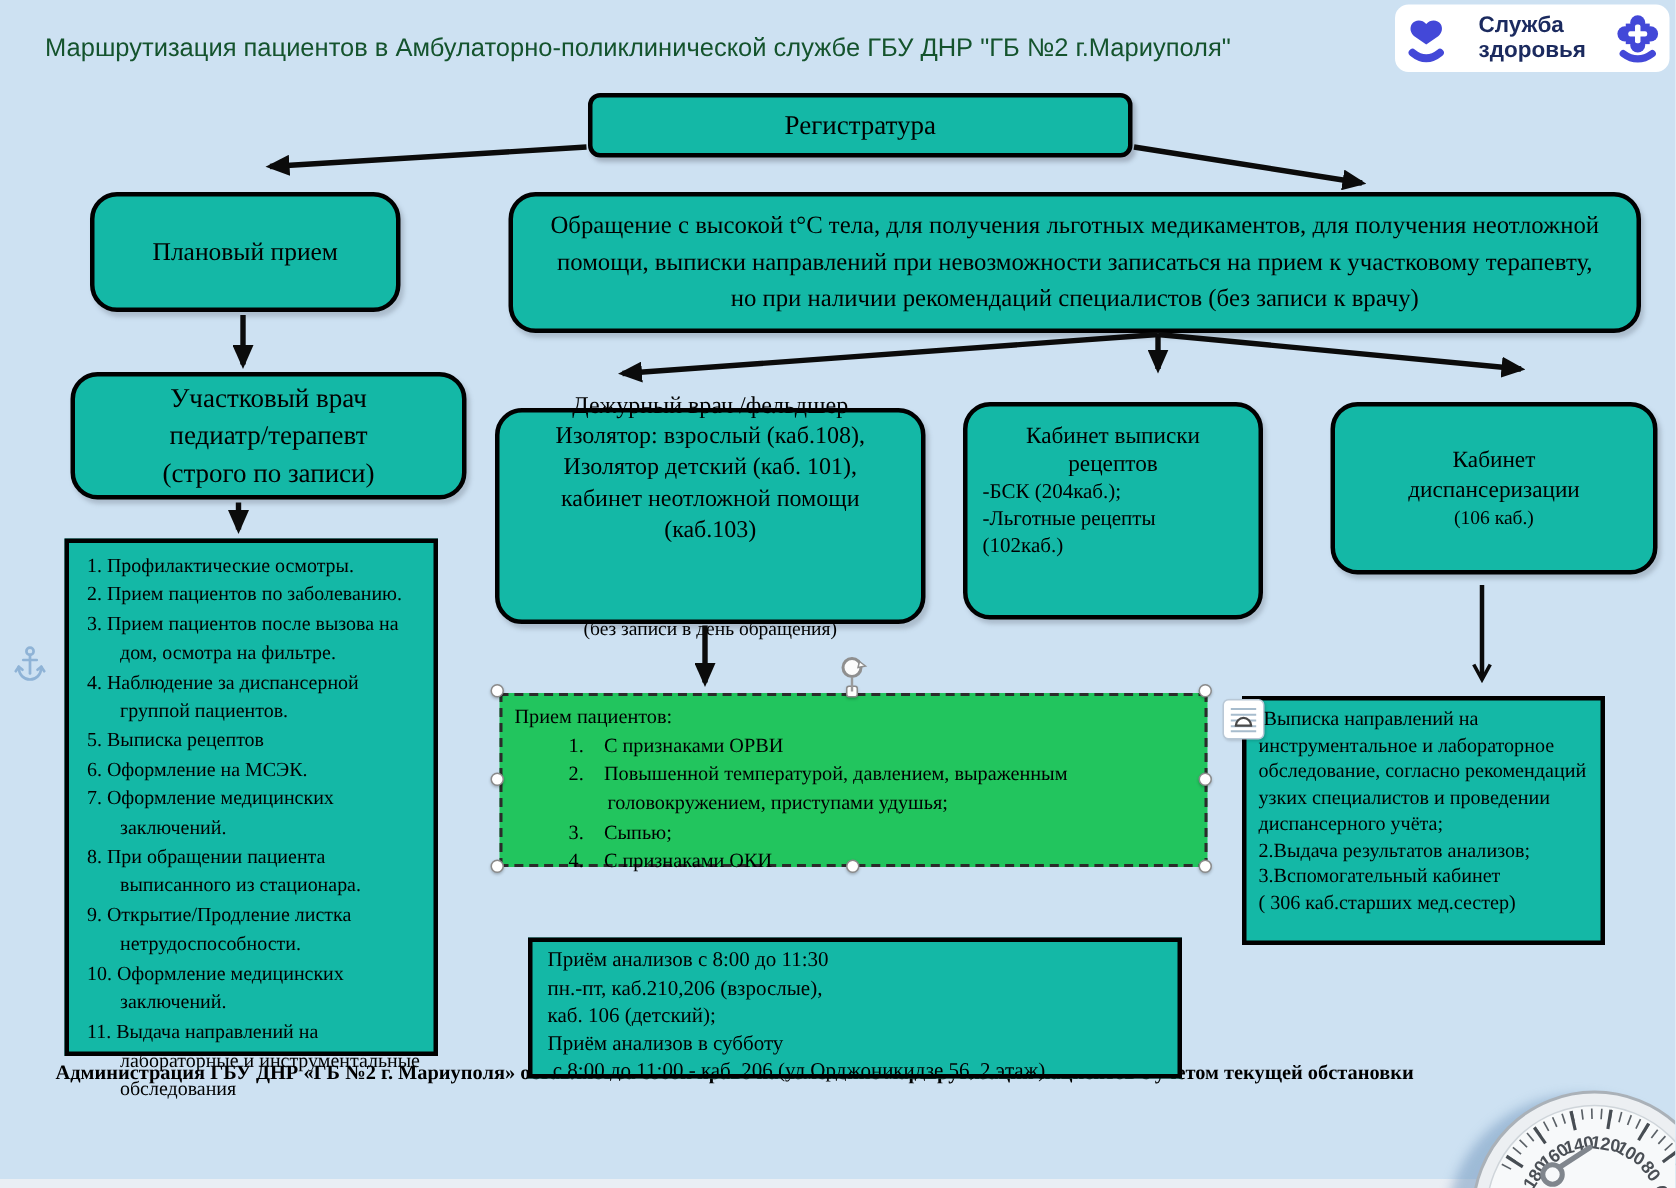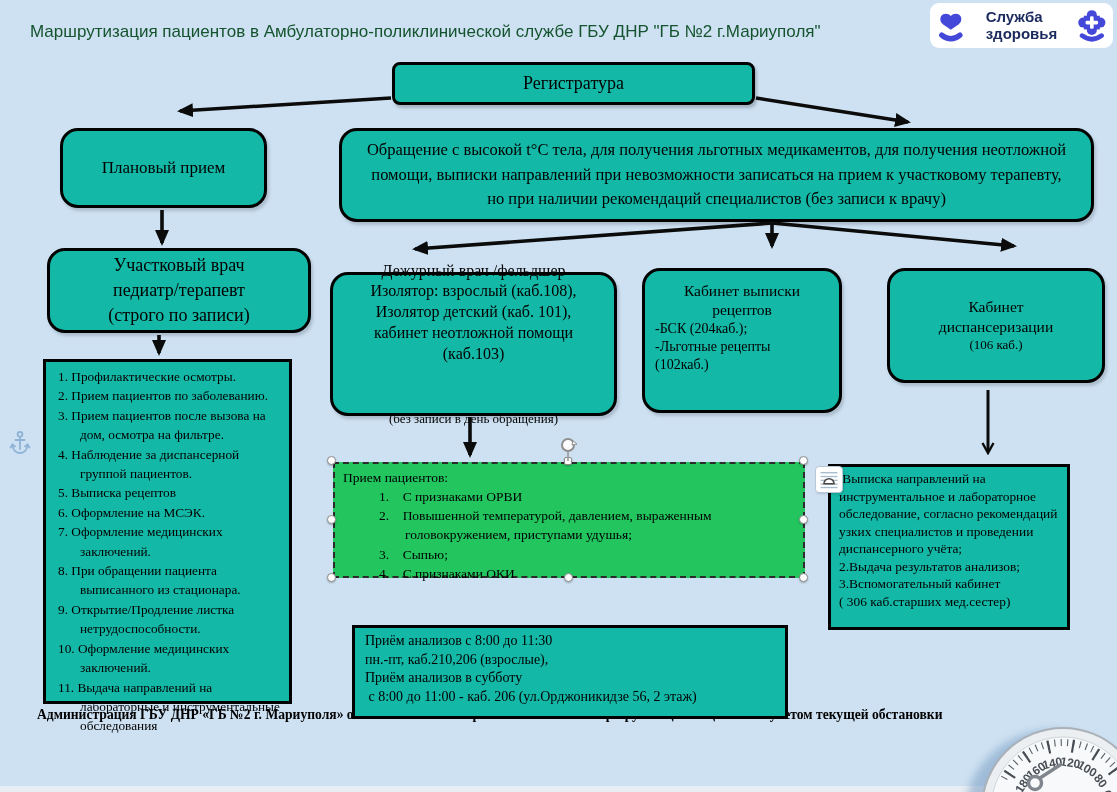--- a/index.html
+++ b/index.html
@@ -187,20 +187,21 @@
   <svg class="abs rot-handle" width="24" height="28" viewBox="0 0 24 28">
     <line x1="12" y1="16" x2="12" y2="25" stroke="#9a9a9a" stroke-width="1.6"></line>
     <circle cx="12" cy="9" r="6" fill="#fcfcfc" stroke="#8f8f8f" stroke-width="2"></circle>
     <path d="M17 5 L21 8 L16 9 Z" fill="#fcfcfc" stroke="#8f8f8f" stroke-width="1"></path>
   </svg>
 
   <div class="abs fbox analizy">
 
   <div class="line">Приём анализов с 8:00 до 11:30</div>
       <div class="line">пн.-пт, каб.210,206 (взрослые),</div>
+      <div class="line">каб. 106 (детский);</div>
       <div class="line">Приём анализов в субботу</div>
       <div class="line"> с 8:00 до 11:00 - каб. 206 (ул.Орджоникидзе 56, 2 этаж)</div>
     </div>
 
   <div class="abs fbox rightbox">
 
   <div class="line">.Выписка направлений на инструментальное и лабораторное обследование, согласно рекомендаций узких специалистов и проведении диспансерного учёта;</div>
       <div class="line">2.Выдача результатов анализов;</div>
       <div class="line">3.Вспомогательный кабинет</div>
       <div class="line">( 306 каб.старших мед.сестер)</div>

